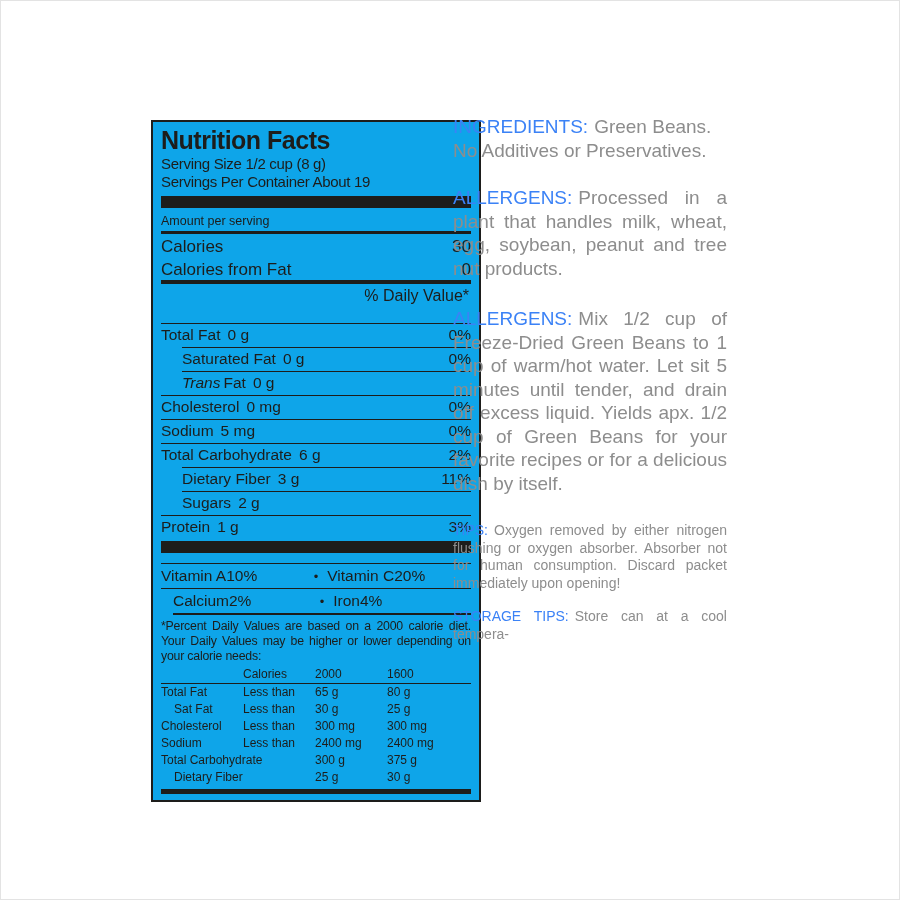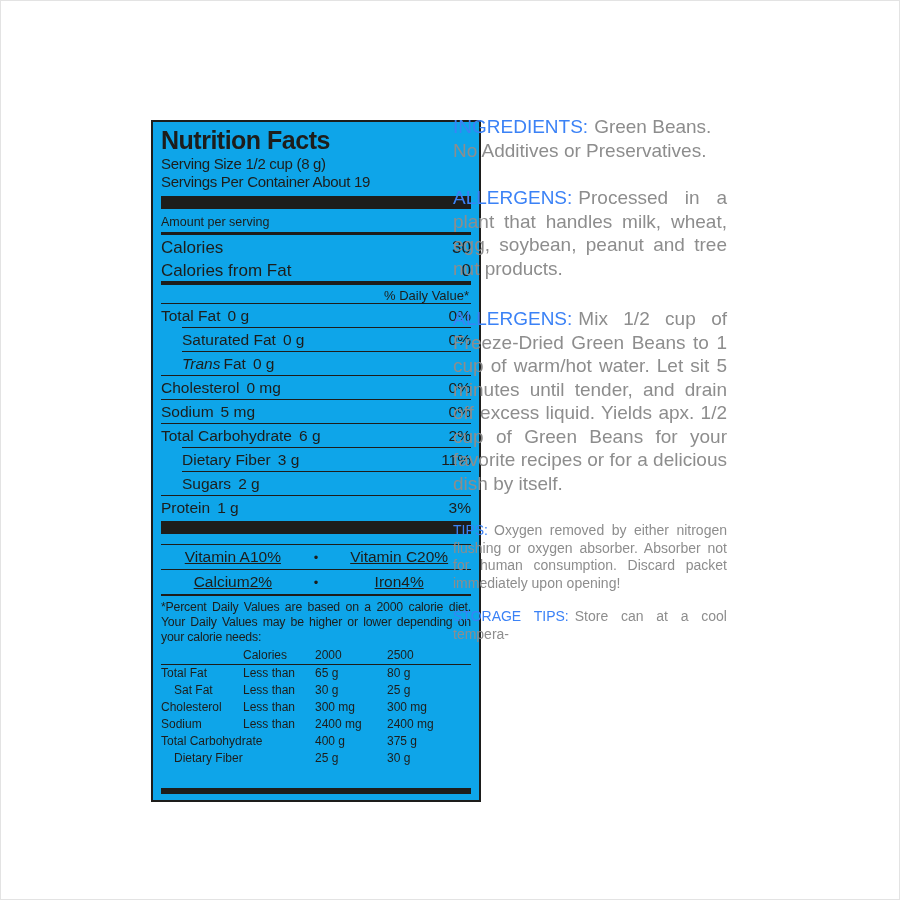--- a/index.html
+++ b/index.html
@@ -16,32 +16,32 @@
     display:flex; flex-direction:column; background:#0ea5e9;
   }
   .nf-title { font-size:25px; font-weight:bold; letter-spacing:-0.5px; line-height:29px; }
   .nf-serving { font-size:15px; line-height:18px; letter-spacing:-0.3px; }
   .nf-bar { height:13px; background:#1d1d1b; margin:5px 0 4px; }
   .nf-bar-thin { height:6px; background:#1d1d1b; margin-top:3px; }
   .nf-amount { font-size:12.5px; padding:2px 0 3px; border-bottom:3px solid #1d1d1b; }
   .nf-calrow { display:flex; justify-content:space-between; font-size:17px; line-height:21px; padding-top:2px; }
   .nf-calrow:nth-of-type(2){ padding-bottom:3px; }
   .nf-calsep { border-bottom:4px solid #1d1d1b; }
-  .nf-dvhead { font-size:13px; text-align:right; padding:3px 2px 0; border-bottom:1px solid #1d1d1b; }
+  .nf-dvhead { font-size:16px; text-align:right; padding:3px 2px 18px; border-bottom:1px solid #1d1d1b; }
   .nrow { display:flex; justify-content:space-between; align-items:center;
           font-size:15.5px; line-height:18px; padding:2.5px 0;gap:8px; }
   .nrow + .nrow { border-top:1px solid #1d1d1b; }
   .nrow.indent { margin-left:21px; }
   .nname i { font-style:italic; margin-right:3px; }
   .namt { margin-left:7px; }
   .vits { border-top:1px solid #1d1d1b; margin-top:5px; }
   .vrow { display:flex; align-items:baseline; font-size:15.5px; padding:3px 0; }
   .vrow.first { border-bottom:1px solid #1d1d1b; }
-  .vrow.last { border-bottom:2px solid #1d1d1b; }
-  .vpair { flex:1; display:flex; justify-content:center;text-decoration:underline; }
+  .vrow.last { border-bottom:2px solid #1d1d1b;margin-left:12px; }
+  .vpair { flex:1; display:flex; justify-content:flex-start; }
   .vsep { padding:0 9px; font-size:13px; }
   .nf-footnote { font-size:12.3px; line-height:15px; padding:4px 0 2px; text-align:justify; letter-spacing:-0.2px; }
   .tg { display:grid; grid-template-columns:82px 72px 72px 1fr; font-size:12px; line-height:17px; }
   .tg.hdr { border-bottom:1px solid #1d1d1b; }
   .tcell.indent { padding-left:13px; }
   .tcell.span2 { grid-column:span 2; }
   .cpg { border-top:1px solid #1d1d1b; font-size:12.5px; line-height:16px; padding:2px 0 3px; }
   .spacer { flex:1; }
 
   
@@ -146,21 +146,21 @@
         </span>
       </div>
     </div>
 
     <div class="nf-footnote">*Percent Daily Values are based on a 2000 calorie diet.  Your Daily Values may be higher or lower depending on your calorie needs:</div>
 
     <div class="tg hdr">
       <span class="tcell"></span>
       <span class="tcell">Calories</span>
       <span class="tcell">2000</span>
-      <span class="tcell">2500</span>
+      <span class="tcell">1600</span>
     </div>
     <div class="tg">
       <span class="tcell">Total Fat</span>
       <span class="tcell">Less than</span>
       <span class="tcell">65 g</span>
       <span class="tcell">80 g</span>
     </div>
     <div class="tg">
       <span class="tcell indent">Sat Fat</span>
       <span class="tcell">Less than</span>
@@ -174,21 +174,21 @@
       <span class="tcell">300 mg</span>
     </div>
     <div class="tg">
       <span class="tcell">Sodium</span>
       <span class="tcell">Less than</span>
       <span class="tcell">2400 mg</span>
       <span class="tcell">2400 mg</span>
     </div>
     <div class="tg">
       <span class="tcell span2">Total Carbohydrate</span>
-      <span class="tcell">400 g</span>
+      <span class="tcell">300 g</span>
       <span class="tcell">375 g</span>
     </div>
     <div class="tg">
       <span class="tcell span2 indent">Dietary Fiber</span>
       <span class="tcell">25 g</span>
       <span class="tcell">30 g</span>
     </div>
 
     <div class="spacer"></div>
 

